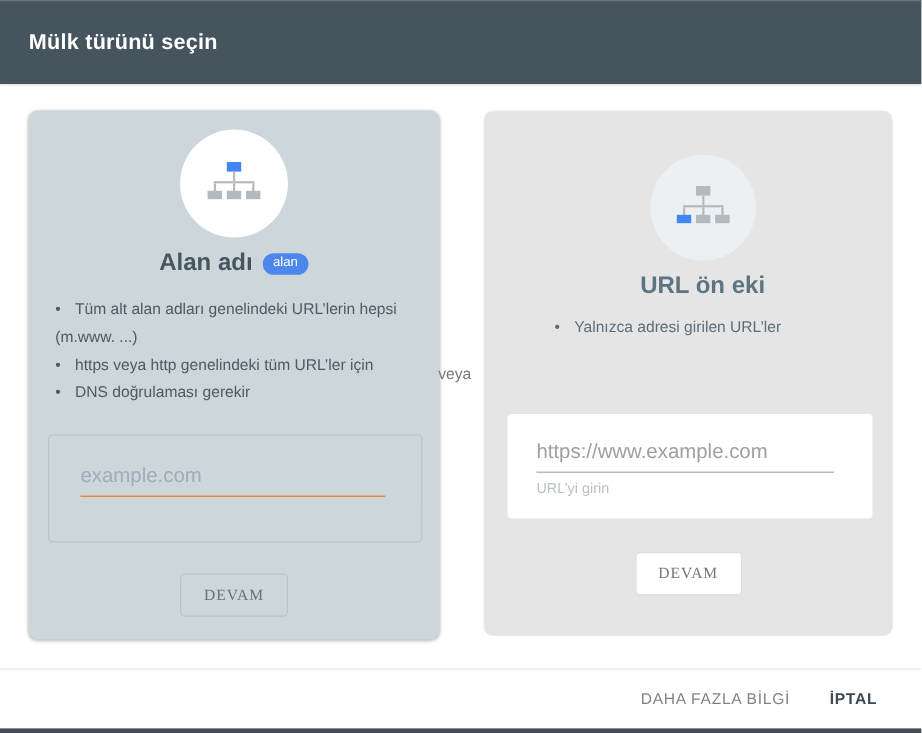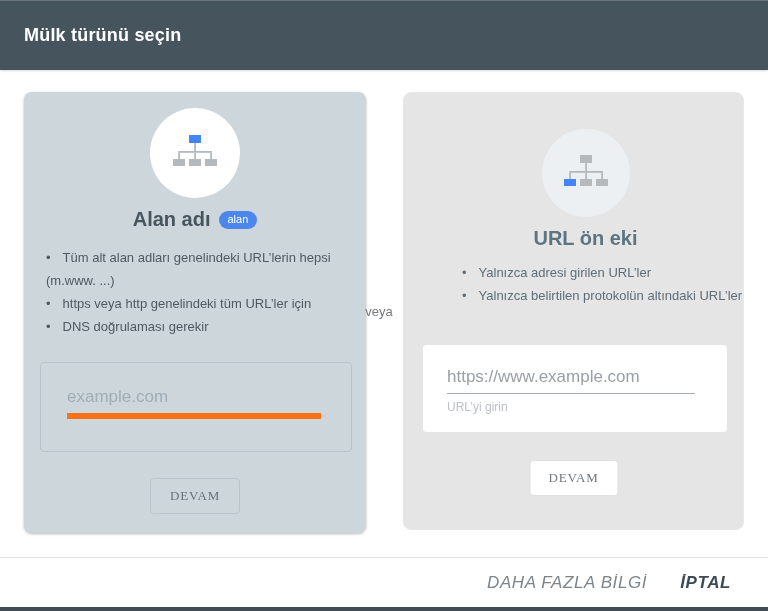--- a/index.html
+++ b/index.html
@@ -61,21 +61,21 @@
   .card-url .input-box {
     left:18px; right:15px; top:251px; height:89px;
     border:1px solid #e3e5e7; background:#ffffff;
   }
   .input-box input {
     display:block; width:calc(100% - 56px); margin:24px 30px 0 26px;
     border:none; outline:none; background:transparent;
     font-family:"Liberation Sans", sans-serif; font-size:17px; color:#3c464d;
     padding-bottom:6px;
   }
-  .card-domain .input-box input { border-bottom:6px solid #f97316; }
+  .card-domain .input-box input { border-bottom:1px solid #f97316; }
   .card-domain .input-box input::placeholder { color:#9fadb5; opacity:1; }
   .card-url .input-box input { margin-top:22px; margin-left:24px; border-bottom:1px solid #a6adb2; }
   .card-url .input-box input::placeholder { color:#9aa0a6; opacity:1; }
   .input-helper { margin:6px 26px 0; font-size:13px; }
   .card-domain .input-helper { color:#a9b5bc; }
   .card-url .input-helper { margin-left:24px; font-size:12px; color:#bcc1c6; }
 
   .continue-btn {
     position:absolute; left:50%; transform:translateX(-50%);
     border-radius:4px; font-family:Liberation Serif, serif;
@@ -97,21 +97,21 @@
   }
   .footer-sep { position:absolute; left:0; top:557px; width:768px; height:1px; background:#e2e4e6; }
   .footer {
     position:absolute; left:0; top:558px; width:768px; height:49px;
     display:flex; align-items:center; justify-content:flex-end;
     padding-right:37px; gap:33px;
   }
   .footer .link {
     background:none; border:none; cursor:pointer;
     font-family:"Liberation Sans", sans-serif;
-    font-size:17px; letter-spacing:.6px;font-style:italic;
+    font-size:13px; letter-spacing:.6px;
   }
   .more-info { color:#7d848a; }
   .cancel { color:#3d4a53; font-weight:700; }
   .bottom-strip { position:absolute; left:0; bottom:0; width:768px; height:4px; background:#414c55; }
 
   .sitemap-svg .node { fill:#b3b9bd; }
   .sitemap-svg .node-blue { fill:#4285f4; }
 </style>
 </head>
 <body>
@@ -163,21 +163,20 @@
       <rect class="node-blue" x="1" y="26" width="12" height="7"></rect>
       <rect class="node" x="17" y="26" width="12" height="7"></rect>
       <rect class="node" x="33" y="26" width="12" height="7"></rect>
     </svg>
   </div>
   <div class="title-row">
     <span class="card-title">URL ön eki</span>
   </div>
   <ul class="bullets">
       <li>Yalnızca adresi girilen URL’ler</li>
-      <li>Yalnızca belirtilen protokolün altındaki URL’ler</li>
     </ul>
   <div class="input-box">
     <input type="text" placeholder="https://www.example.com" style="">
     <div class="input-helper">URL’yi girin</div>
   </div>
   <button class="continue-btn">DEVAM</button>
 </div>
 
 <div class="footer-sep"></div>
 <div class="footer">

